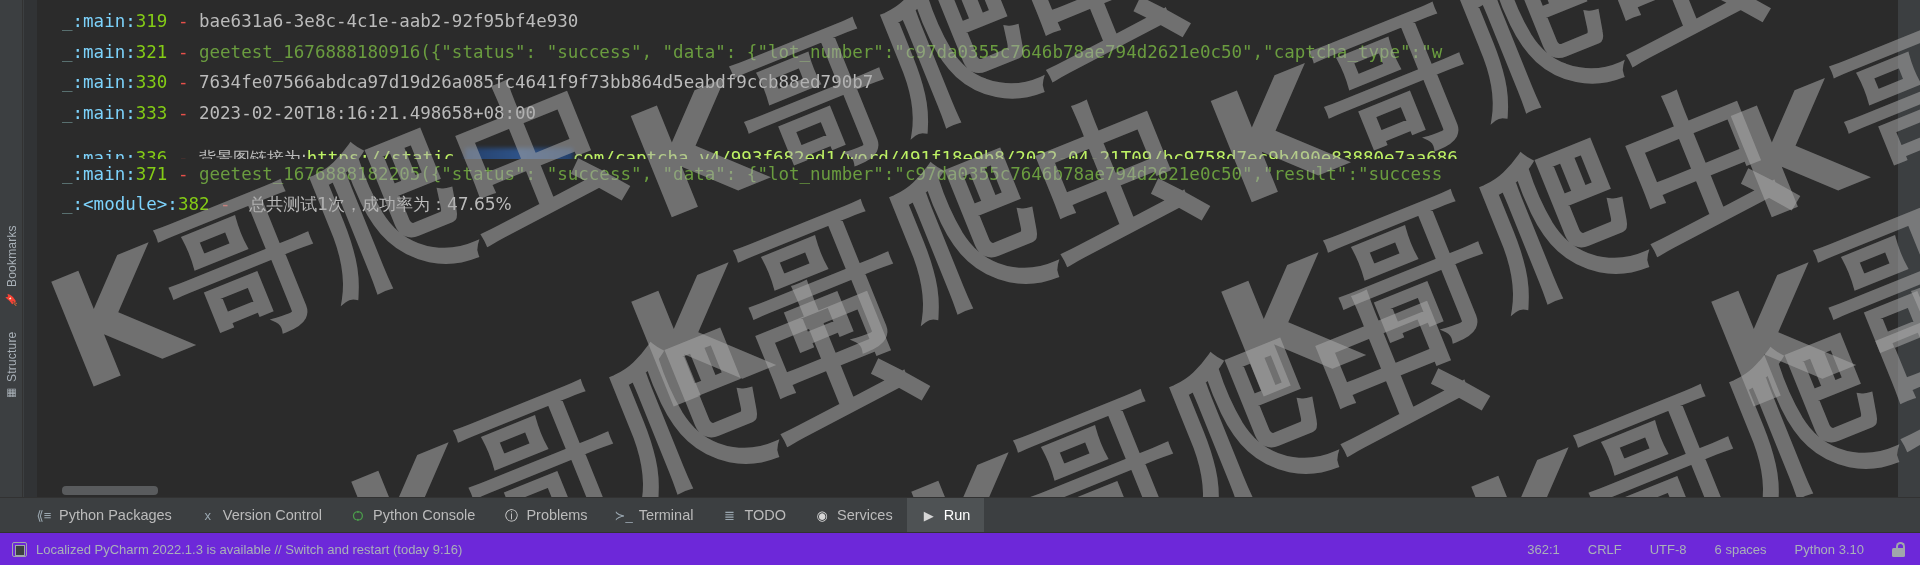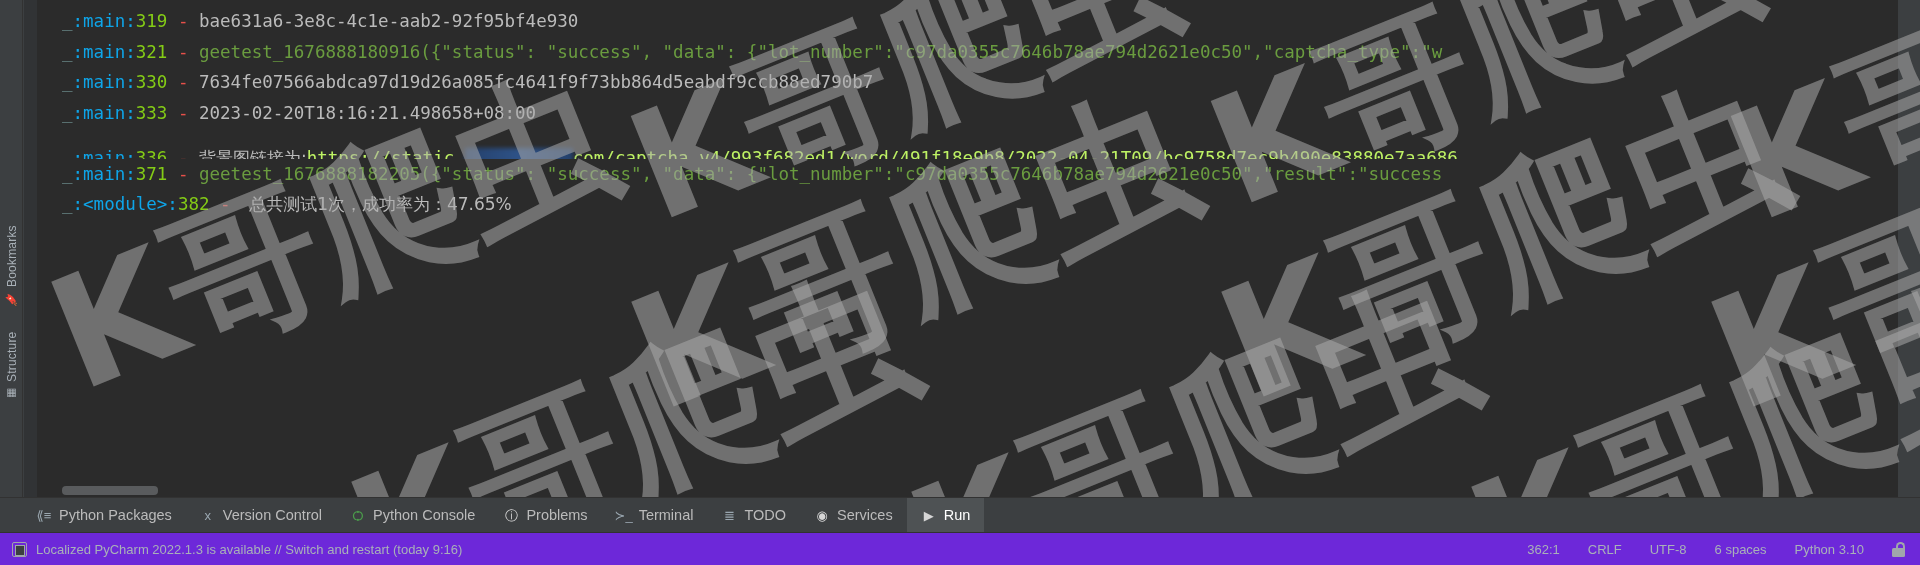--- a/index.html
+++ b/index.html
@@ -39,21 +39,21 @@
   }
   .log {
     position: absolute; left: 14px; top: 0; right: 0;
     padding: 6px 0 0 0;
     font-family: "DejaVu Sans Mono", "Liberation Mono", monospace;
     font-size: 17.5px; line-height: 30.5px;
     white-space: nowrap;
   }
   .line { height: 30.5px; padding-left: 24px; overflow: hidden; }
   .c-under { color: #6a8a8a; }
-  .c-mod   { color: #0ea5e9; }
+  .c-mod   { color: #7dd3fc; }
   .c-num   { color: #84cc16; }
   .c-dash  { color: #e8504a; }
   .c-plain { color: #bbbbbb; margin-top: 21px; }
   .c-green { color: #6a9c3f; }
   .c-link  { color: #bef264; text-decoration: underline; margin-top: 20px; }
   .c-cn    { color: #bbbbbb; font-family: "DejaVu Sans", sans-serif; font-size: 17px; }
 
   
   .hscroll {
     position: absolute; left: 38px; bottom: 2px; width: 96px; height: 9px;

